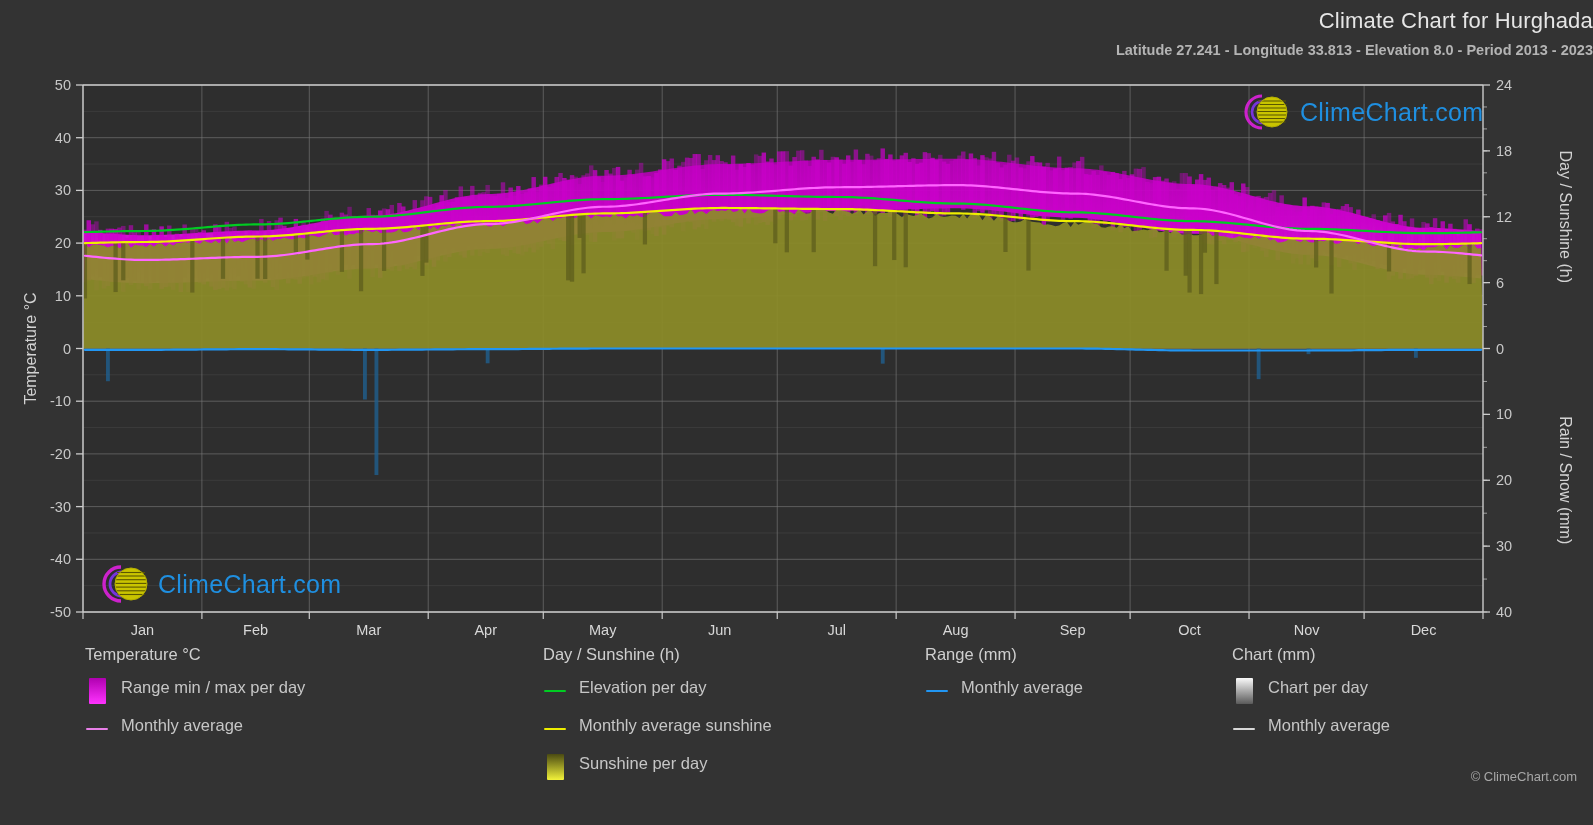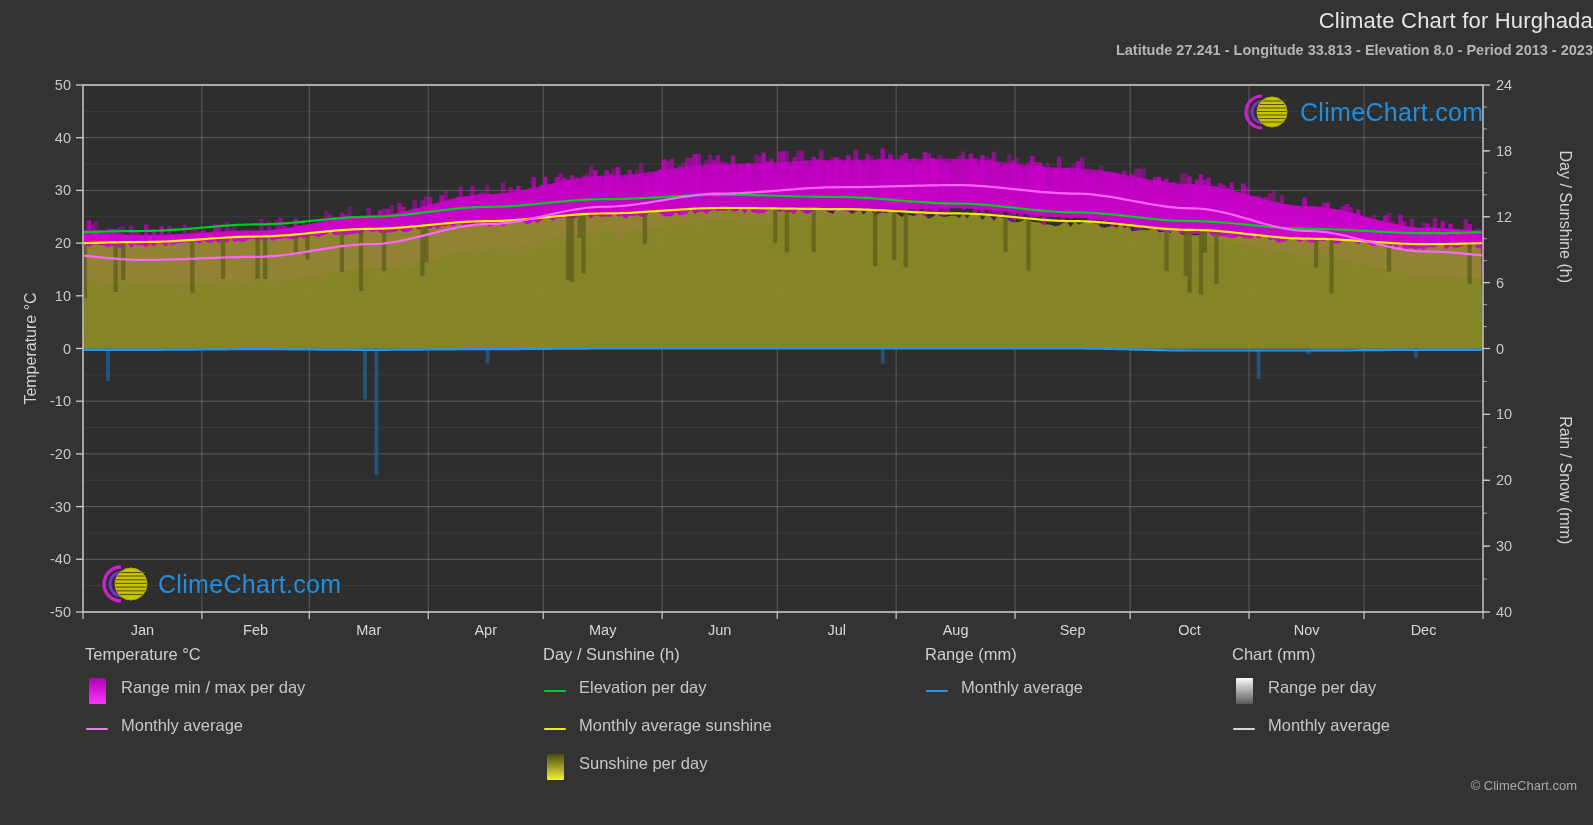--- a/index.html
+++ b/index.html
@@ -38,21 +38,21 @@
     display:flex;height:38px;white-space:nowrap;
   }
   .leg-key{
     width:24px;min-width:24px;height:26px;margin-right:12px;
     display:flex;align-items:center;justify-content:center;
   }
   .sw-box{width:17px;height:26px;border-radius:1px;}
   .sw-line{width:22px;height:2px;border-radius:2px;}
   .leg-txt{font-size:16.5px;color:#c6c6c6;}
   #copyright{
-    position:absolute;right:16px;top:133px;font-size:13px;color:#a8a8a8;
+    position:absolute;right:16px;top:124px;font-size:13px;color:#a8a8a8;
   }
   .logo{position:absolute;display:flex;align-items:center;}
   .logo .mark{position:relative;}
   .logo .wordmark{
     font-size:25px;color:#1f8fe0;letter-spacing:.3px;margin-left:6px;
     font-family:"Liberation Sans", sans-serif;
   }
 </style>
 </head>
 <body>
@@ -728,21 +728,21 @@
         <span class="leg-txt">Monthly average</span>
       </div>
     </div>
 
     <div class="leg-col" style="left:1232px;">
       <div class="leg-head">Chart (mm)</div>
       <div class="leg-row">
         <span class="leg-key">
           <span class="sw-box" style="background:linear-gradient(#fafafa,#5a5a5a);"></span>
         </span>
-        <span class="leg-txt">Range per day</span>
+        <span class="leg-txt">Chart per day</span>
       </div>
       <div class="leg-row">
         <span class="leg-key">
           <span class="sw-line" style="background:#d8d8d8;"></span>
         </span>
         <span class="leg-txt">Monthly average</span>
       </div>
     </div>
 
     <div id="copyright">© ClimeChart.com</div>

